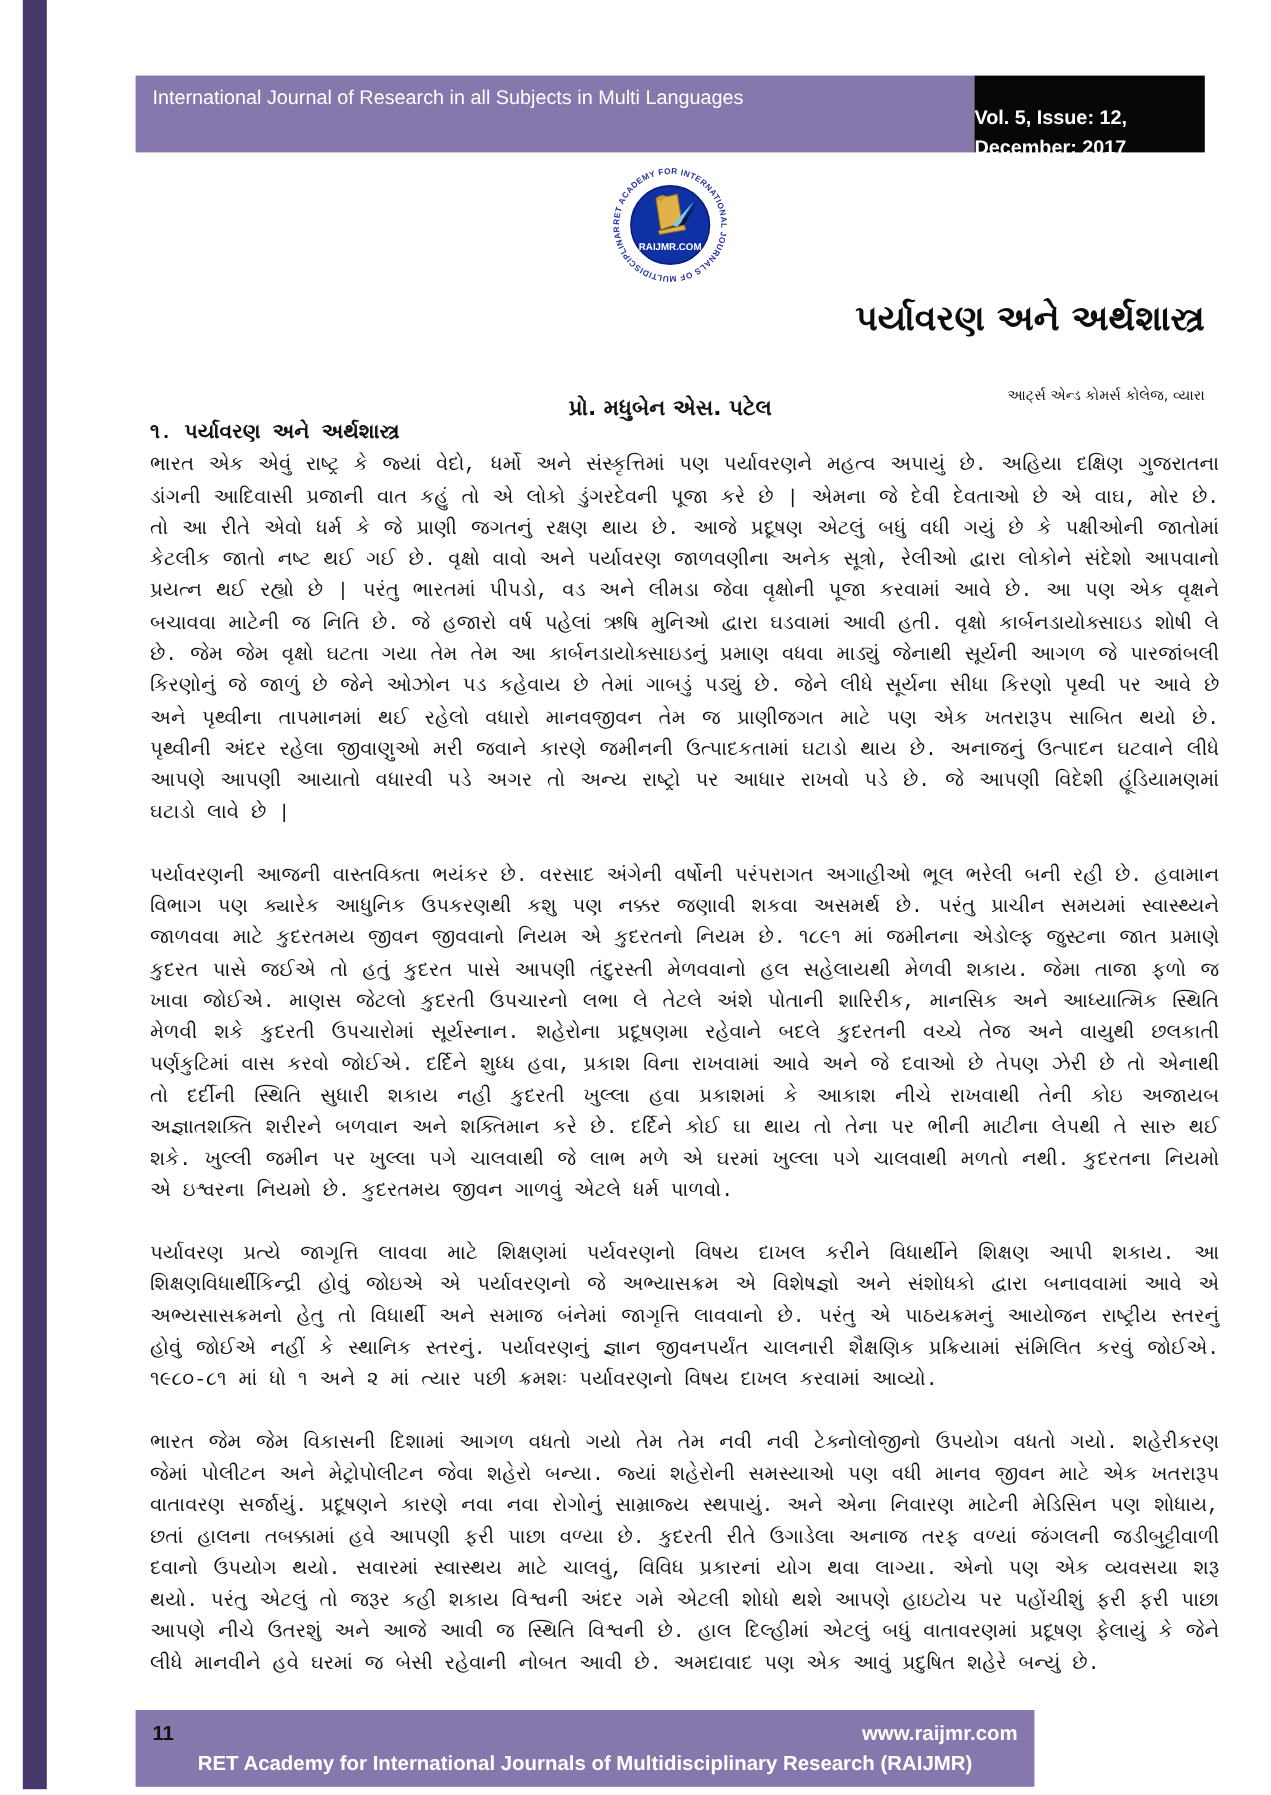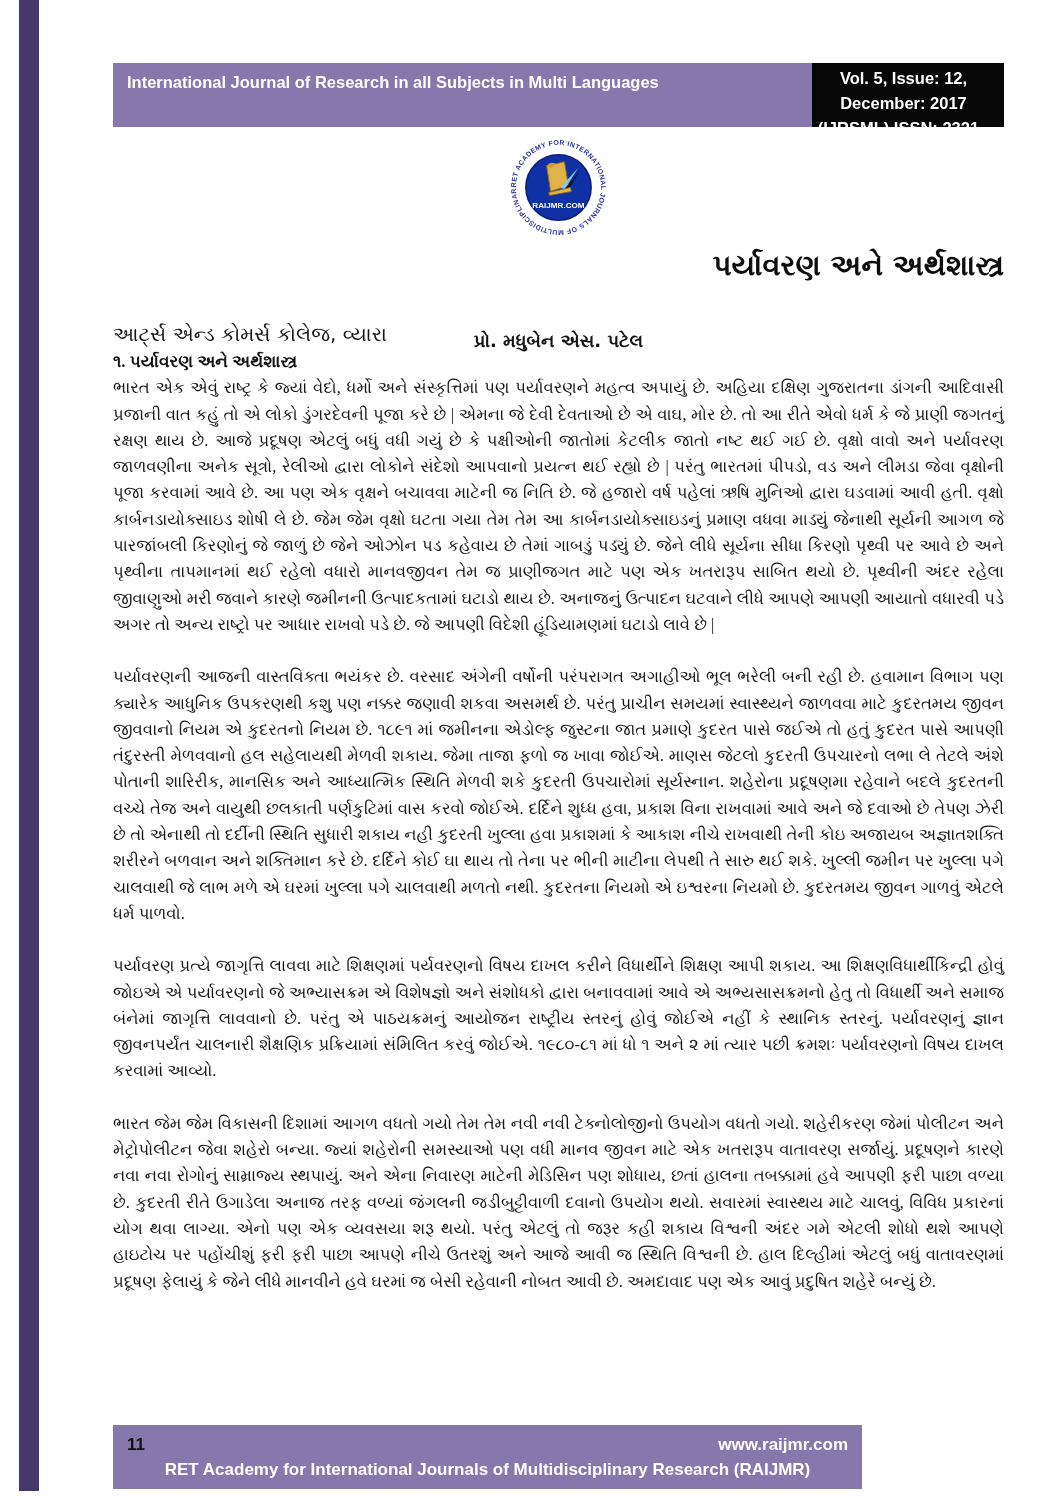--- a/index.html
+++ b/index.html
@@ -24,34 +24,34 @@
   .header-bar {
     position: absolute;
     left: 0; top: 63px;
     width: 891px; height: 64px;
     display: flex;
   }
   .header-left {
     background: #8677ad;
     width: 699px; height: 100%;
     color: #ffffff;
-    font-weight: bold;
+    font-weight: normal;
     font-size: 16.5px;
     line-height: 25px;
     padding: 7px 0 0 14px;
   }
   .header-right {
     background: #070707;
     width: 192px; height: 100%;
     color: #ffffff;
     font-weight: bold;
     font-size: 16.5px;
     line-height: 25px;
-    text-align: center;
-    padding: 3px 9px 0 0;
+    text-align: left;
+    padding: 23px 9px 0 0;
   }
   
   .logo-wrap {
     position: absolute;
     left: 0; top: 138px;
     width: 891px;
     display: flex;
     justify-content: center;
   }
   
@@ -73,31 +73,31 @@
     font-family: "DejaVu Sans", sans-serif;
     font-size: 18px;
     font-weight: bold;
     color: #141414;
     margin-top: 32px;
   }
   .doc-affiliation {
     position: absolute;
     left: 0; top: 322px;
     width: 891px;
-    text-align: left;
+    text-align: right;
     font-family: "DejaVu Sans", sans-serif;
-    font-size: 20px;
+    font-size: 12px;
     color: #141414;
   }
   
   .article {
     position: absolute;
-    left: 0; top: 349px;
+    left: 12px; top: 349px;
     width: 891px;
-    font-family: Liberation Serif, serif;
+    font-family: Liberation Mono, monospace;
     font-size: 16.5px;
     line-height: 26.3px;
     color: #141414;
     text-align: justify;
   }
   .sec-heading {
     font-weight: bold;
     font-size: 17px;
     text-align: left;
   }

